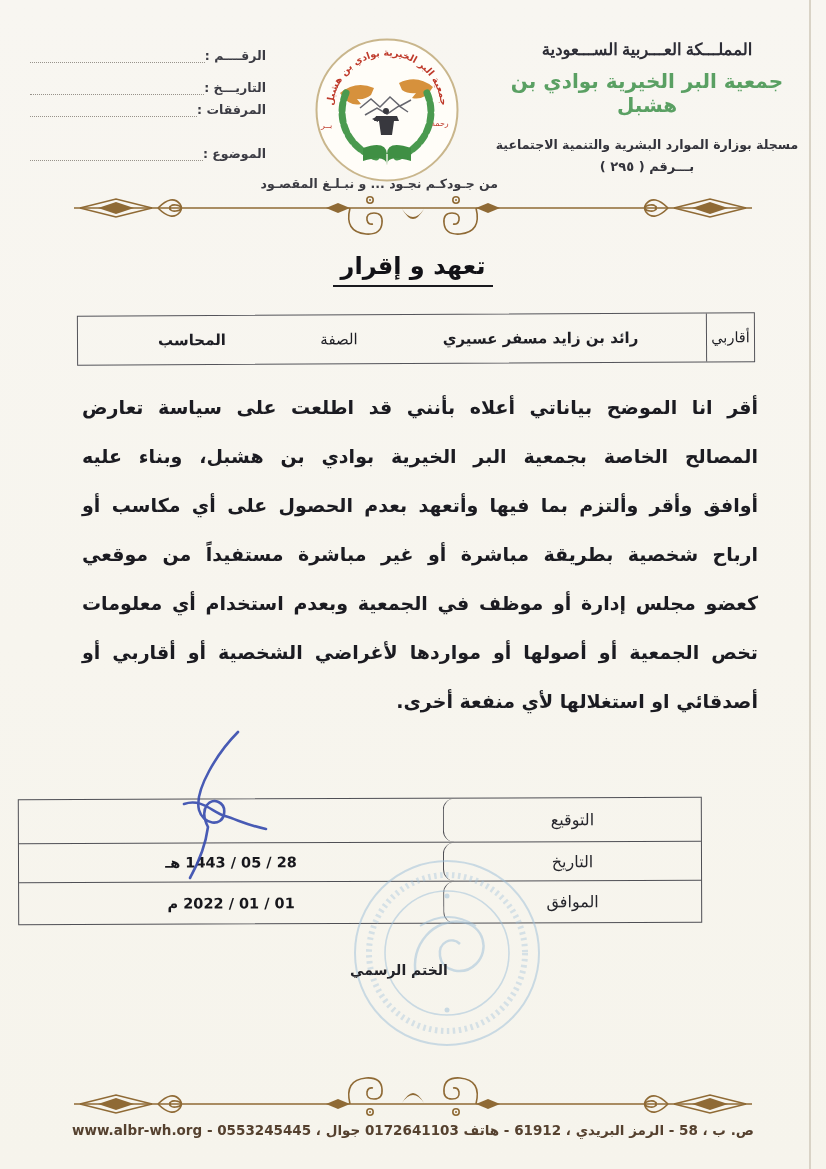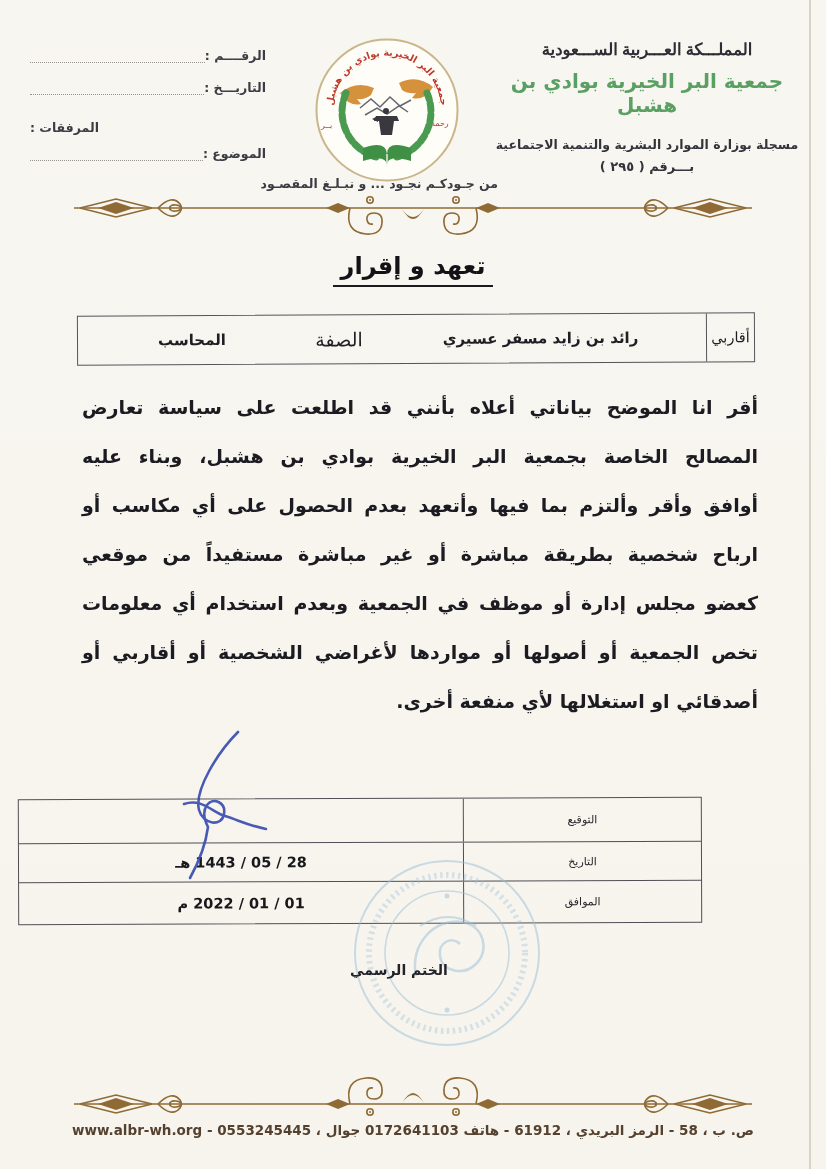--- a/index.html
+++ b/index.html
@@ -37,36 +37,36 @@
   .doc-title { display:inline-block; font-size:24px; font-weight:700; color:#121217;
                padding:0 8px 5px 8px; border-bottom:2.5px solid #1a1a1f; direction:rtl; }
 
   
   .ptable { position:absolute; left:77px; top:314px; width:678px; height:50px;
             display:flex; direction:rtl; border:1.6px solid #54545a; transform:rotate(-0.3deg); }
   .pcell { display:flex; align-items:center; justify-content:center; direction:rtl; }
   .pcell + .pcell { border-left:0; }
   .p-name-label  { width:48px;  font-size:14.5px; border-left:1.3px solid #54545a; }
   .p-name-value  { width:331px; font-size:15px; font-weight:700; border-left:1.3px solid #54545a; }
-  .p-role-label  { width:72px;  font-size:19px; border-left:1.3px solid #54545a; }
+  .p-role-label  { width:72px;  font-size:15px; border-left:1.3px solid #54545a; }
   .p-role-value  { width:222px; font-size:15px; font-weight:700; }
 
   
   .body-text { position:absolute; left:82px; top:387px; width:676px; direction:rtl; }
   .body-line { height:49px; line-height:40px; font-size:19px; font-weight:700; color:#1b1b21;
                text-align:justify; text-align-last:justify; }
   .body-line.last { text-align:right; text-align-last:right; }
 
   
   .stable { position:absolute; left:18px; top:798px; width:684px; border:1.6px solid #4f4f55;
             direction:rtl; transform:rotate(-0.2deg); background:transparent; }
   .srow { display:flex; direction:rtl; }
   .srow + .srow { border-top:1.3px solid #4f4f55; }
-  .scell-label { width:238px; border-left:1.3px solid #4f4f55; display:flex; align-items:center;
-                 justify-content:center; font-size:11px; color:#26262c; }
+  .scell-label { width:258px; border-left:1.3px solid #4f4f55; display:flex; align-items:center;
+                 justify-content:center; font-size:16px; color:#26262c;border-radius:11px; }
   .scell-value { flex:1; display:flex; align-items:center; justify-content:center;
                  font-size:14.5px; font-weight:700; color:#17171c; direction:rtl; }
   .srow-0 { height:43px; } .srow-1 { height:39px; } .srow-2 { height:42px; }
 
   .signature { position:absolute; left:178px; top:726px; width:110px; height:165px; z-index:6; opacity:.92; }
   .stamp { position:absolute; left:350px; top:856px; width:195px; height:195px; opacity:.5; z-index:4; }
   .stamp-label { position:absolute; left:336px; top:962px; width:126px; text-align:center;
                  font-size:14px; font-weight:700; color:#222228; z-index:5; direction:rtl; white-space:nowrap; }
 
   .footer-contact { position:absolute; left:0; top:1122px; width:826px; text-align:center;
@@ -78,21 +78,21 @@
 <div class="page">
 
   <div class="field-row" style="top:48px;">
     <span class="field-label">الرقــــم :</span>
     <span class="field-line"></span>
   </div>
   <div class="field-row" style="top:80px;">
     <span class="field-label">التاريـــخ :</span>
     <span class="field-line"></span>
   </div>
-  <div class="field-row" style="top:120px;flex-direction:column;">
+  <div class="field-row" style="top:102px;">
     <span class="field-label">المرفقات :</span>
     <span class="field-line"></span>
   </div>
   <div class="field-row" style="top:146px;">
     <span class="field-label">الموضوع :</span>
     <span class="field-line"></span>
   </div>
 
   <div class="org">
     <div class="org-country">المملـــكة العـــربية الســـعودية</div>

